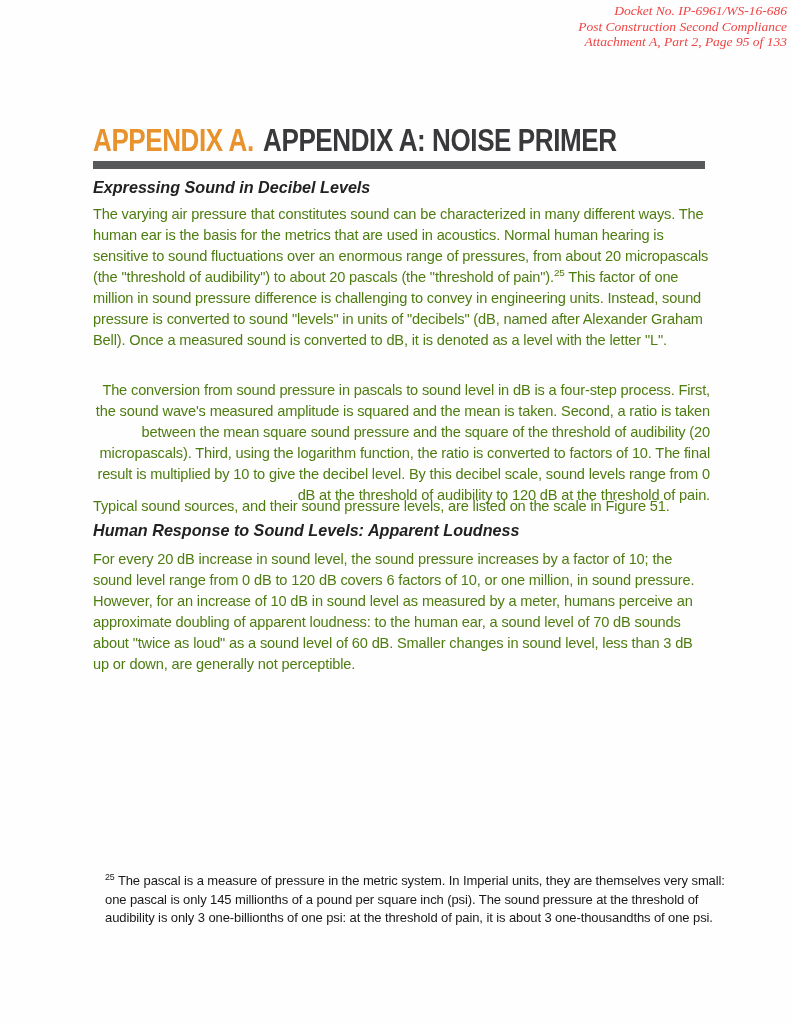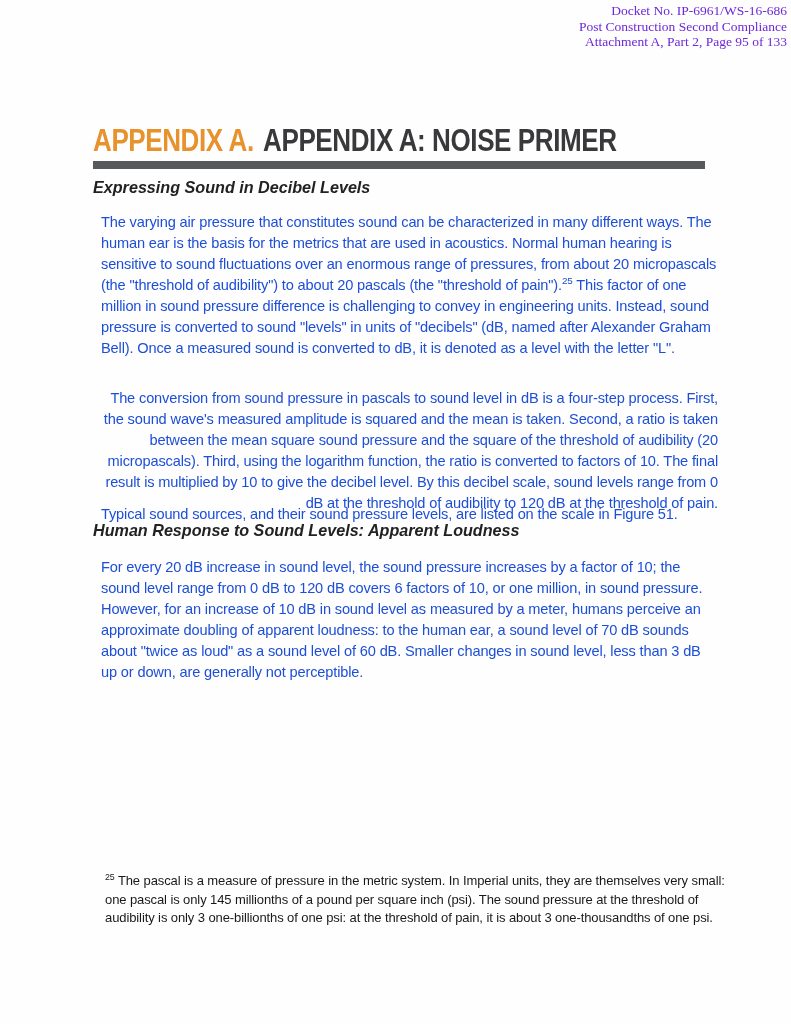--- a/index.html
+++ b/index.html
@@ -4,40 +4,41 @@
 <style>
   html, body { margin:0; padding:0; background:#e9e9e9; }
   .page {
     position:relative; width:791px; height:1024px; margin:0 auto;
     background:#fefefe; overflow:hidden;
     font-family:"Liberation Sans", sans-serif; color:#1b1b1b;
   }
   .doc-header {
     position:absolute; top:3px; right:4px; text-align:right;
     font-family:"Liberation Serif", serif; font-size:13.5px; line-height:15.5px;
-    color:#6d28d9;
+    color:#ef4444;
+    font-style:italic;
   }
   .content { position:absolute; left:93px; top:0; width:620px; }
   .title {
     position:absolute; top:123px; left:0; white-space:nowrap;
     font-weight:bold; font-size:31px; letter-spacing:-0.5px;
     transform:scaleX(0.84); transform-origin:left center; color:#39393b;
   }
   .title-label { margin-right:11px; }
   .rule { position:absolute; top:161px; left:0; width:612px; height:8px; background:#58595b; }
   .h {
     margin:0; position:absolute; left:0; white-space:nowrap;
     font-size:17px; font-weight:bold; font-style:italic; color:#222;
     transform:scaleX(0.95); transform-origin:left center;
   }
   .sec1 { top:178px; }
   .sec2 { top:521px; }
   .body {
-    margin:8px; position:absolute; left:0; width:617px;
-    font-size:14.6px; line-height:21px; letter-spacing:-0.15px; color:#1d4ed8;
+    margin:0; position:absolute; left:0; width:617px;
+    font-size:14.6px; line-height:21px; letter-spacing:-0.15px; color:#4d7c0f;
   }
   .p1 { top:204px; }
   .p2 { top:380px;text-align:right; }
   .p3 { top:496px; }
   .p4 { top:549px; }
   .footnote {
     margin:12px; position:absolute; left:0; top:860px; width:620px;
     font-size:13px; line-height:18.5px; letter-spacing:-0.1px; color:#191919;
   }
   .it { }

